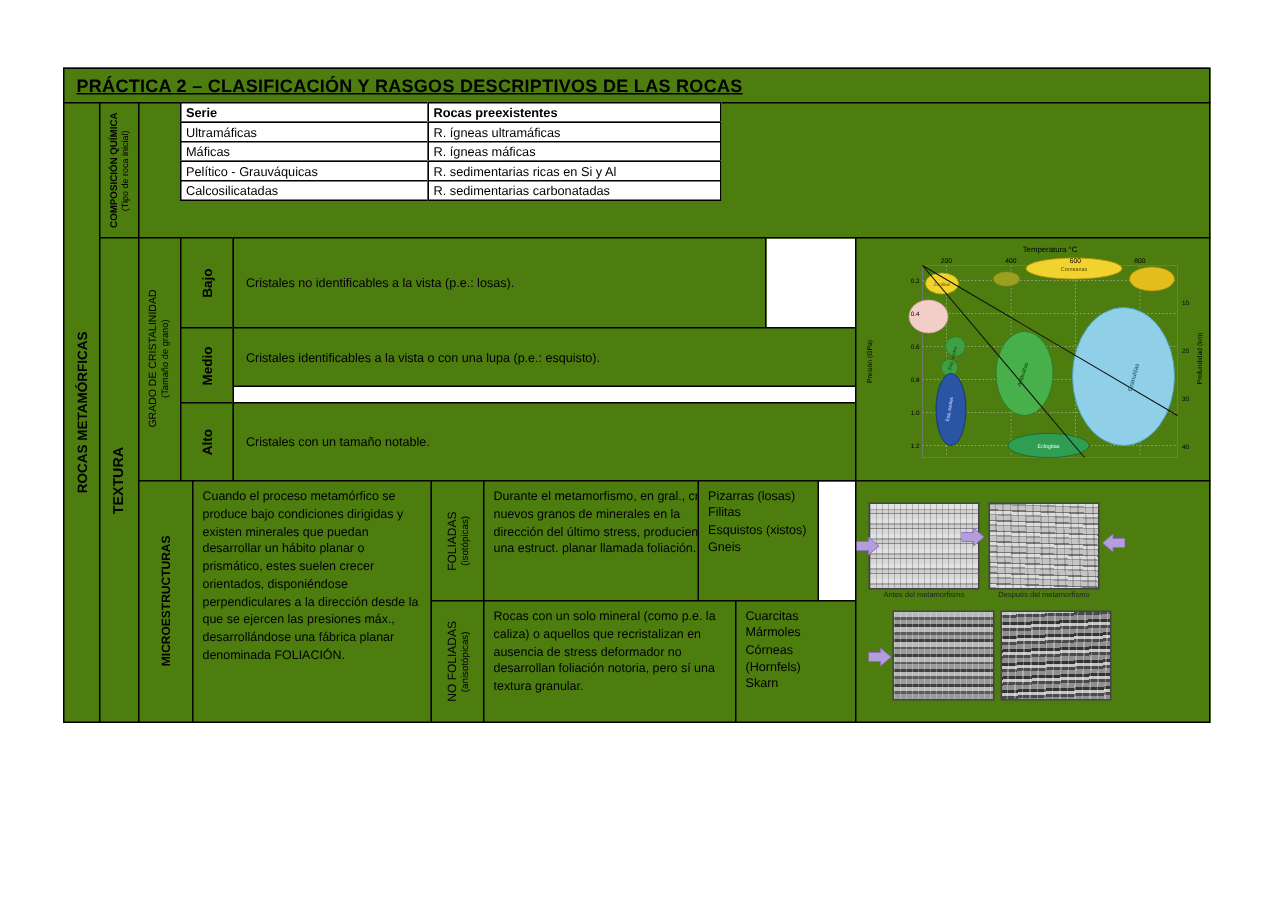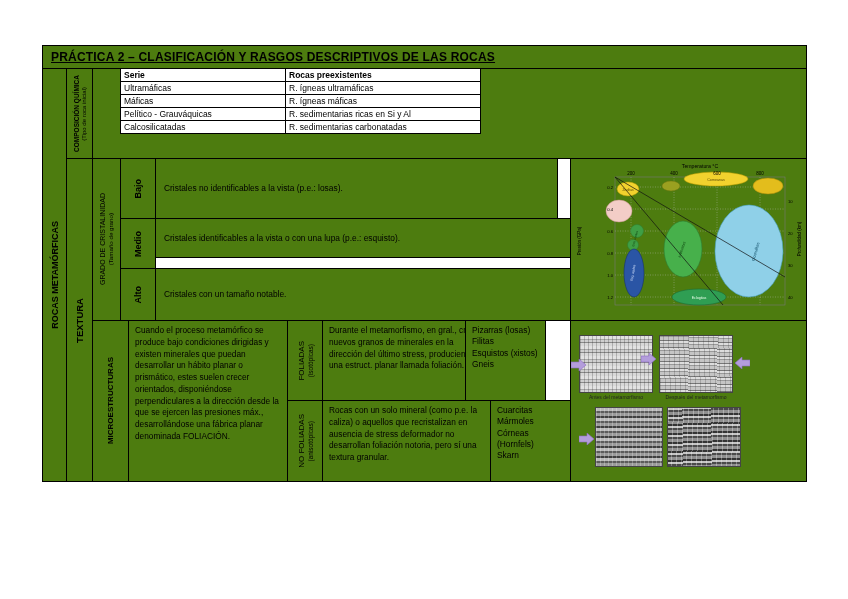--- a/index.html
+++ b/index.html
@@ -70,21 +70,21 @@
   </div>
 
   <div class="cell vcell" style="left:92px;top:158px;width:29px;height:163px">
     <span class="vtext" style="font-size:7px">GRADO DE CRISTALINIDAD</span>
     <span class="vtext" style="font-size:6.2px">(Tamaño de grano)</span>
   </div>
 
   <div class="cell vcell" style="left:120px;top:158px;width:36px;height:61px">
     <span class="vtext b" style="font-size:9px">Bajo</span>
   </div>
-  <div class="cell desc-cell" style="left:155px;top:158px;width:403px;height:61px">Cristales no identificables a la vista (p.e.: losas).</div>
+  <div class="cell desc-cell" style="left:155px;top:158px;width:356px;height:61px">Cristales no identificables a la vista (p.e.: losas).</div>
 
   <div class="cell vcell" style="left:120px;top:218px;width:36px;height:51px">
     <span class="vtext b" style="font-size:9px">Medio</span>
   </div>
   <div class="cell desc-cell" style="left:155px;top:218px;width:416px;height:40px">Cristales identificables a la vista o con una lupa (p.e.: esquisto).</div>
 
   <div class="cell vcell" style="left:120px;top:268px;width:36px;height:53px">
     <span class="vtext b" style="font-size:9px">Alto</span>
   </div>
   <div class="cell desc-cell" style="left:155px;top:268px;width:416px;height:53px">Cristales con un tamaño notable.</div>

